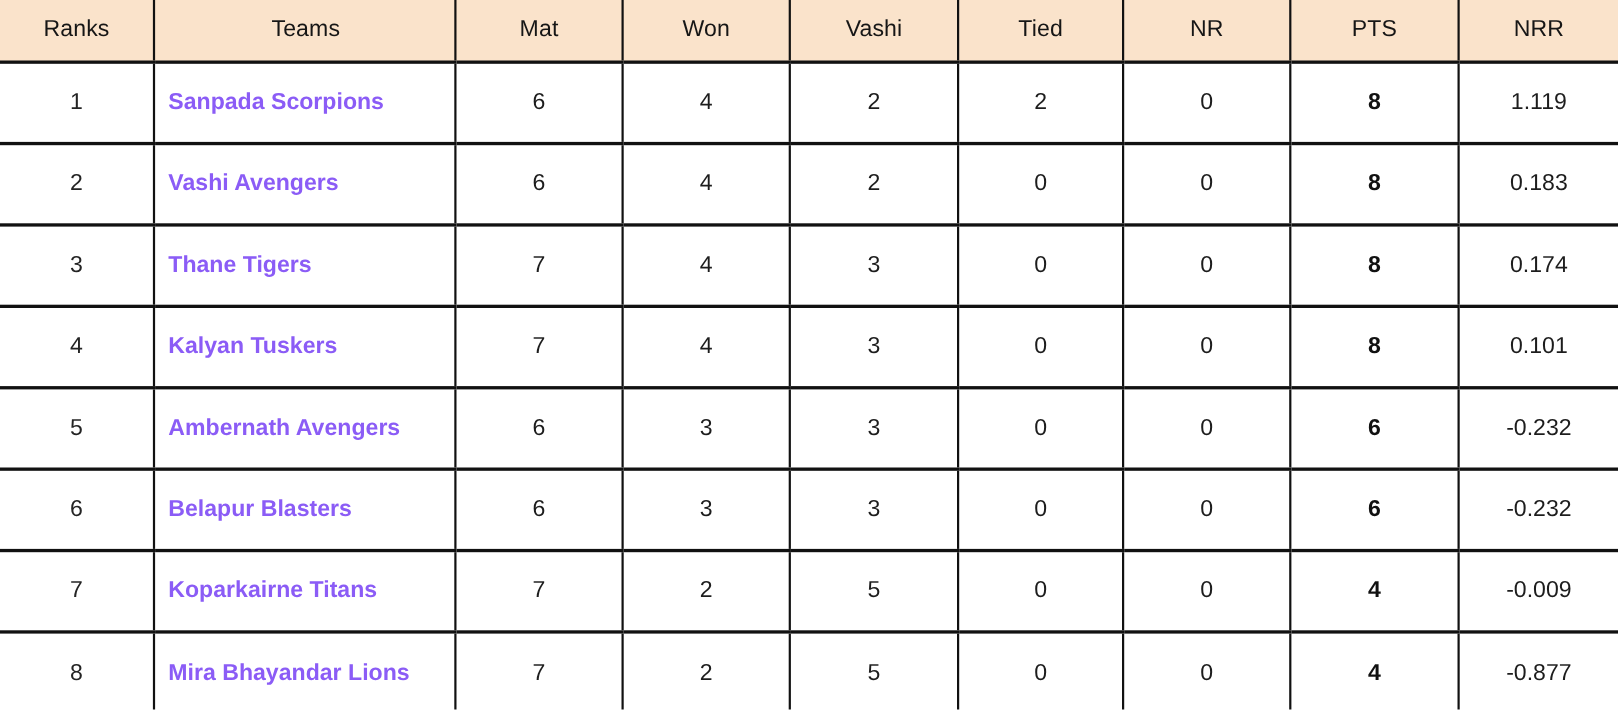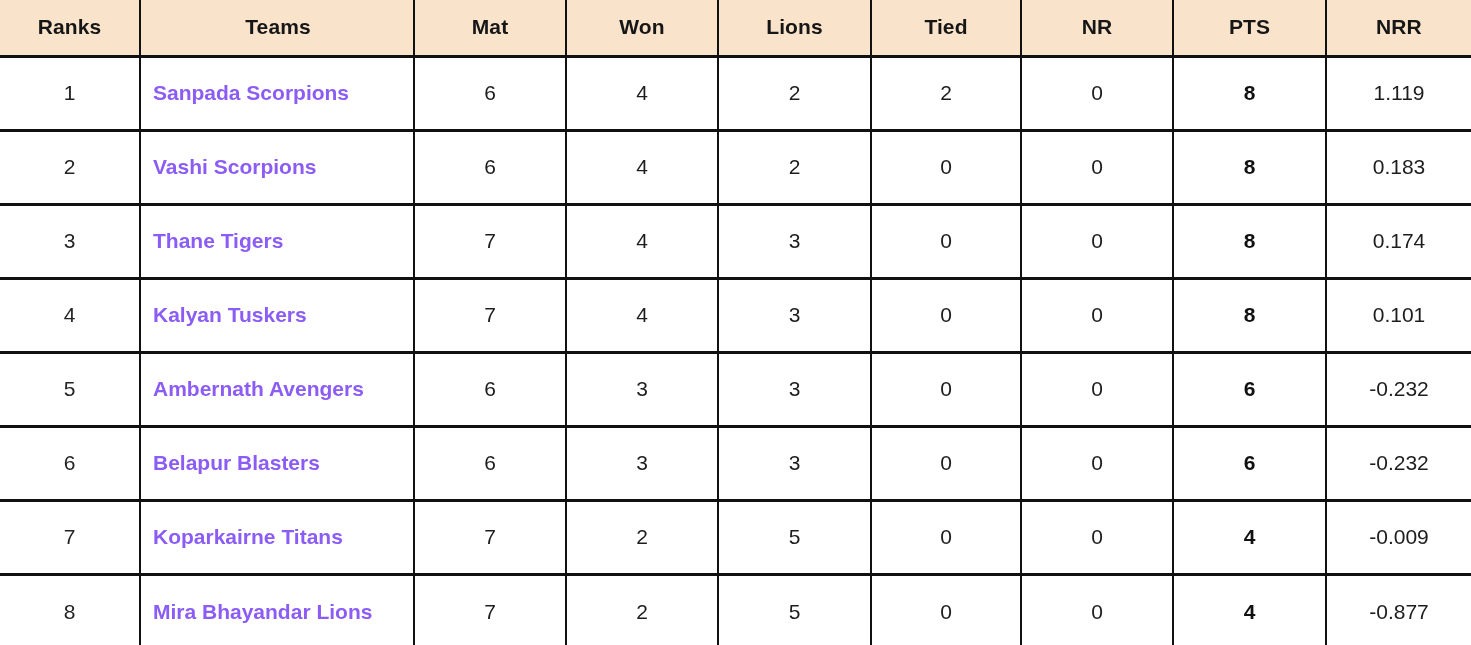--- a/index.html
+++ b/index.html
@@ -29,21 +29,21 @@
   .standings-table col.c-tied  { width: 150px; }
   .standings-table col.c-nr    { width: 152px; }
   .standings-table col.c-pts   { width: 153px; }
   .standings-table col.c-nrr   { width: 145px; }
 
   .standings-table thead th {
     background: #fae3cb;
     height: 56px;
     box-sizing: border-box;
     font-size: 21px;
-    font-weight: bold;
+    font-weight: normal;
     color: #161616;
     text-align: center;
     border-right: 2px solid #111111;
     border-bottom: 3px solid #111111;
     padding: 0 10px;
     vertical-align: middle;
     letter-spacing: 0.1px;
   }
   .standings-table thead th.th-teams {
     text-align: center;
@@ -101,42 +101,42 @@
       <col class="c-nr">
       <col class="c-pts">
       <col class="c-nrr">
   </colgroup>
   <thead>
     <tr>
       <th class="th-rank">Ranks</th>
       <th class="th-teams">Teams</th>
       <th class="th-mat">Mat</th>
       <th class="th-won">Won</th>
-      <th class="th-lost">Lions</th>
+      <th class="th-lost">Vashi</th>
       <th class="th-tied">Tied</th>
       <th class="th-nr">NR</th>
       <th class="th-pts">PTS</th>
       <th class="th-nrr">NRR</th>
     </tr>
   </thead>
   <tbody id="table-body">
       <tr>
         <td class="td-rank">1</td>
         <td class="td-team">Sanpada Scorpions</td>
         <td class="td-mat">6</td>
         <td class="td-won">4</td>
         <td class="td-lost">2</td>
         <td class="td-tied">2</td>
         <td class="td-nr">0</td>
         <td class="td-pts">8</td>
         <td class="td-nrr">1.119</td>
       </tr>
       <tr>
         <td class="td-rank">2</td>
-        <td class="td-team">Vashi Scorpions</td>
+        <td class="td-team">Vashi Avengers</td>
         <td class="td-mat">6</td>
         <td class="td-won">4</td>
         <td class="td-lost">2</td>
         <td class="td-tied">0</td>
         <td class="td-nr">0</td>
         <td class="td-pts">8</td>
         <td class="td-nrr">0.183</td>
       </tr>
       <tr>
         <td class="td-rank">3</td>

